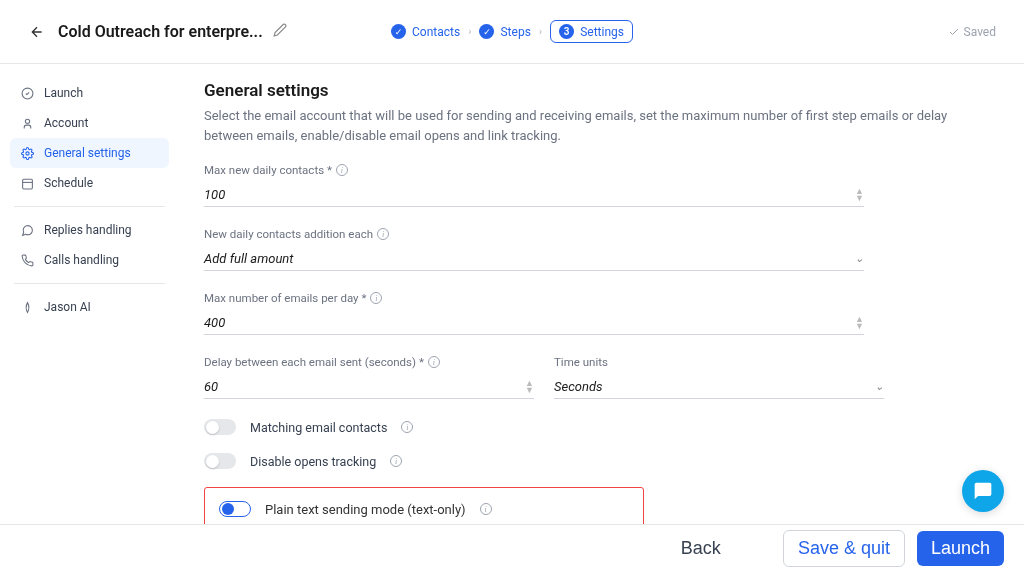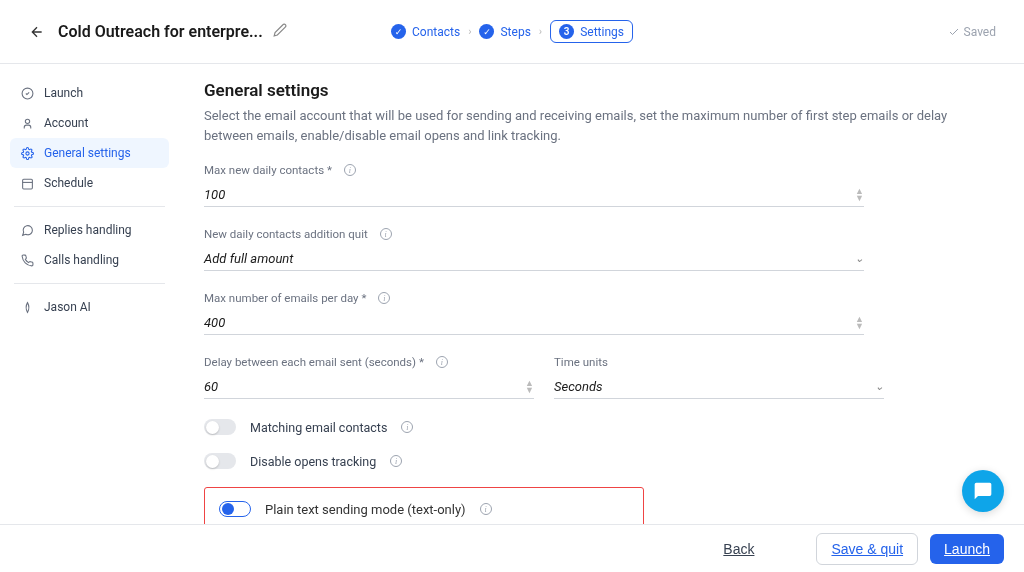--- a/index.html
+++ b/index.html
@@ -19,36 +19,36 @@
     .sidebar { width: 180px; padding: 14px 10px; border-right: 1px solid transparent; }
     .side-group { display: flex; flex-direction: column; }
     .side-item { display: flex; align-items: center; gap: 10px; padding: 8px 10px; border-radius: 6px; font-size: 12px; color: #374151; cursor: pointer; }
     .side-item.active { background: #eff6ff; color: #2563eb; }
     .side-icon { width: 14px; height: 14px; display: flex; align-items: center; justify-content: center; color: #6b7280; }
     .side-item.active .side-icon { color: #2563eb; }
     .side-divider { border-top: 1px solid #e5e7eb; margin: 8px 4px; }
     .main { flex: 1; padding: 16px 24px 0 24px; overflow-y: auto; }
     .page-title { font-size: 17px; font-weight: 600; margin-bottom: 6px; color: #1a1a1a; }
     .page-desc { font-size: 13px; color: #6b7280; line-height: 1.5; margin-bottom: 18px; max-width: 780px; }
-    .field-label { font-size: 11.5px; color: #6b7280; margin-bottom: 6px; display: flex; align-items: center; gap: 12px; }
+    .field-label { font-size: 11.5px; color: #6b7280; margin-bottom: 6px; display: flex; align-items: center; gap: 4px; }
     .info-icon { width: 12px; height: 12px; border-radius: 50%; border: 1px solid #9ca3af; display: inline-flex; align-items: center; justify-content: center; font-size: 8px; color: #9ca3af; font-style: italic; font-family: serif; }
     .field-input { width: 660px; border: none; border-bottom: 1px solid #d1d5db; padding: 4px 0; font-size: 13px; color: #1a1a1a; background: transparent; display: flex; justify-content: space-between; align-items: center; font-style: italic; }
     .field-block { margin-bottom: 20px; }
     .updown { color: #bbb; font-size: 9px; line-height: 7px; }
     .row-two { display: flex; gap: 20px; }
     .row-two .col { flex: 1; max-width: 330px; }
     .row-two .field-input { width: 100%; }
     .toggle-row { display: flex; align-items: center; gap: 14px; margin-bottom: 18px; font-size: 12.5px; color: #374151; }
     .toggle { width: 32px; height: 16px; border-radius: 10px; background: #e5e7eb; position: relative; cursor: pointer; flex-shrink: 0; }
     .toggle .knob { width: 13px; height: 13px; border-radius: 50%; background: #fff; position: absolute; top: 1.5px; left: 2px; box-shadow: 0 1px 2px rgba(0,0,0,0.2); }
     .toggle.on-style { background:#fff; border:1px solid #2563eb;}
     .toggle.on-style .knob{ background:#2563eb; width:12px; height:12px; top:1px; left:2px; box-shadow:none;}
     .highlight-box { border: 1.5px solid #ef4444; border-radius: 3px; padding: 13px 14px; margin-bottom: 18px; display: flex; align-items: center; gap: 14px; width: 440px; }
     .footer { position: absolute; bottom: 0; left: 0; right: 0; height: 48px; border-top: 1px solid #e5e7eb; display: flex; align-items: center; justify-content: flex-end; gap: 12px; padding: 0 20px; background: #fff; }
-    .btn { padding: 7px 14px; border-radius: 6px; font-size: 14px; cursor: pointer; border: none; background: none; text-decoration: underline; }
+    .btn { padding: 7px 14px; border-radius: 6px; font-size: 18px; cursor: pointer; border: none; background: none; }
     .btn-text { color: #374151; }
     .btn-outline { border: 1px solid #d1d5db; color: #2563eb; background: #fff; margin-left: 36px; }
     .btn-primary { background: #2563eb; color: #fff; }
     .chat-bubble { position: absolute; bottom: 60px; right: 20px; width: 42px; height: 42px; border-radius: 50%; background: #0ea5e9; display: flex; align-items: center; justify-content: center; color: #fff; cursor: pointer; box-shadow: 0 2px 8px rgba(0,0,0,0.15); }
     .chev-down { color: #888; font-size: 11px; }
   </style>
 </head>
 <body>
 
 <div class="header">
@@ -169,21 +169,21 @@
         <span class="info-icon">i</span>
       </div>
       <div class="field-input">
         <span>100</span>
         <span class="updown">▲<br>▼</span>
       </div>
     </div>
 
     <div class="field-block">
       <div class="field-label">
-        <span>New daily contacts addition quit</span>
+        <span>New daily contacts addition each</span>
         <span class="info-icon">i</span>
       </div>
       <div class="field-input">
         <span>Add full amount</span>
         <span class="chev-down">⌄</span>
       </div>
     </div>
 
     <div class="field-block">
       <div class="field-label">

